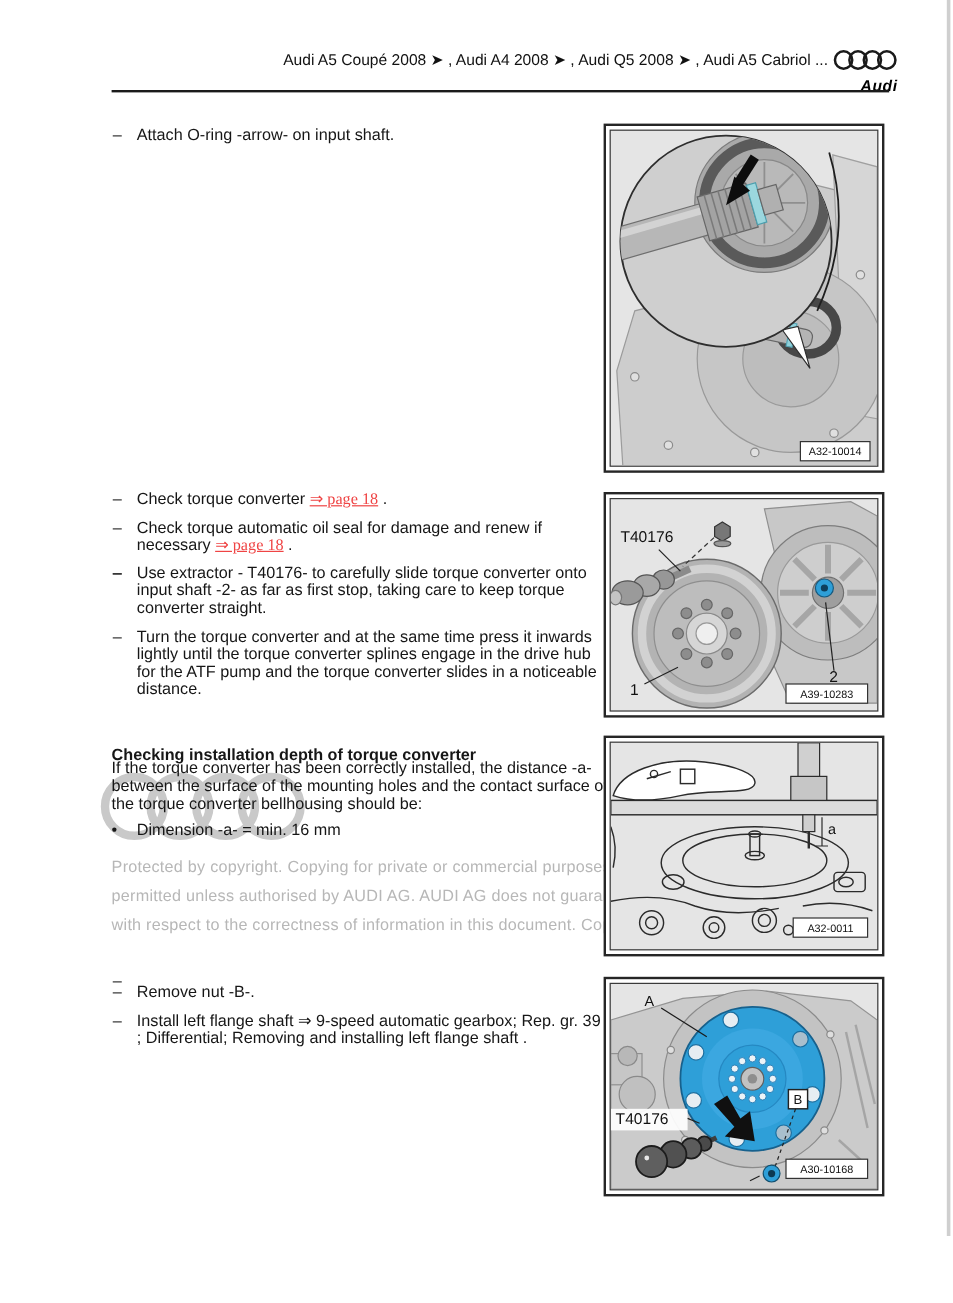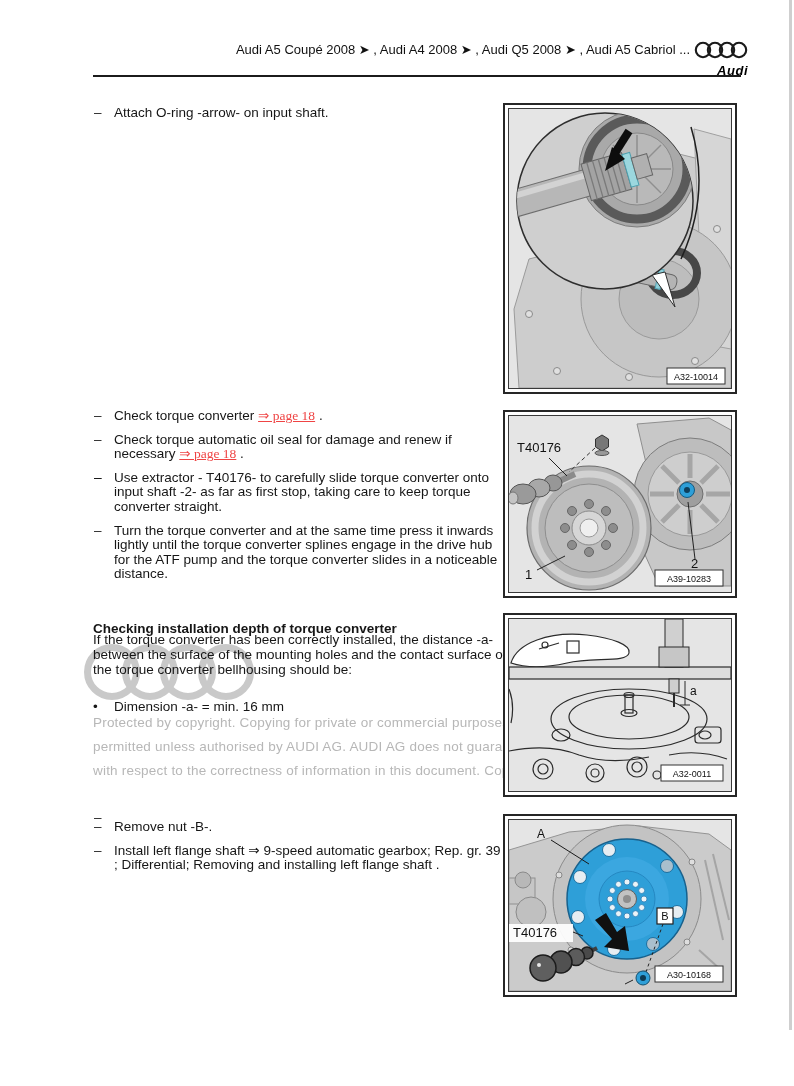--- a/index.html
+++ b/index.html
@@ -14,21 +14,21 @@
   .rule{position:absolute;left:93px;width:648px;height:2px;background:#1b1b1b;}
   .rule-top{top:75px;} .rule-bot{top:1045px;}
 
   
   .tcol{position:absolute;left:93px;width:414px;font-size:13.5px;line-height:14.6px;z-index:2;}
   .bul{position:relative;padding-left:21px;margin:0 0 9px 0;}
   .bul .mk{position:absolute;left:1px;top:0;}
   .ref{color:#ef4444;text-decoration:underline;cursor:pointer;font-family:Liberation Serif, serif;}
   .sec-h{position:absolute;left:93px;top:609px;width:414px;font-size:13.5px;font-weight:bold;z-index:2;margin-top:12px;}
   .para{position:absolute;left:93px;top:632px;width:414px;font-size:13.5px;line-height:15px;z-index:2;}
-  .dim{position:absolute;left:93px;top:684px;width:414px;font-size:13.5px;z-index:2;margin-top:15px;}
+  .dim{position:absolute;left:93px;top:684px;width:414px;font-size:13.5px;z-index:2;}
   .dim .mk{display:inline-block;width:21px;}
 
   
   .wm-rings{position:absolute;left:80px;top:640px;z-index:0;}
   .wm-text{position:absolute;left:93px;top:711px;width:650px;z-index:1;
            font-size:13.5px;line-height:24px;color:#b7b7b7;letter-spacing:.2px;white-space:nowrap;}
 
   
   .fig{position:absolute;left:503px;width:234px;background:#fff;border:2px solid #262626;
        padding:3px;box-sizing:border-box;z-index:5;}

